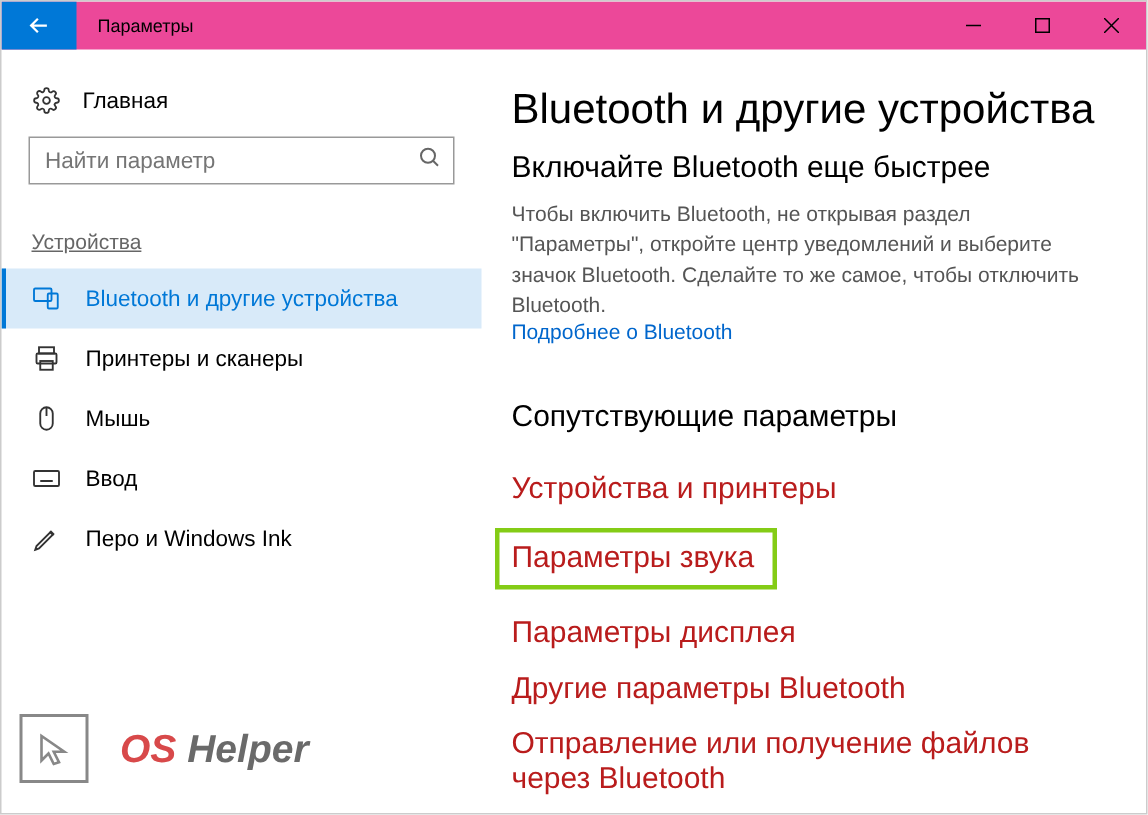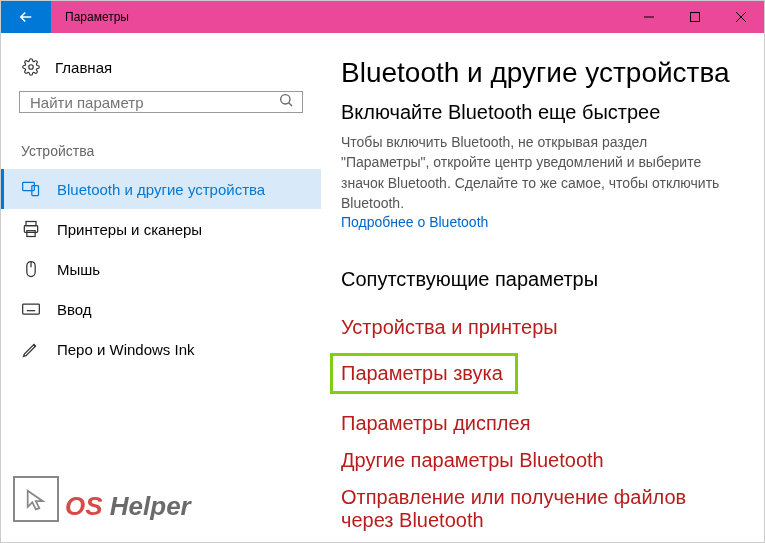--- a/index.html
+++ b/index.html
@@ -12,42 +12,42 @@
   .win-controls { display: flex; }
   .win-btn { width: 46px; display: flex; align-items: center; justify-content: center; color: #000; font-size: 12px; }
   .win-btn svg { display: block; }
 
   .content { display: flex; height: calc(100% - 32px); }
   .sidebar { width: 320px; padding: 18px 0 14px 0; }
   .home-row { display: flex; align-items: center; padding: 6px 20px 14px 20px; gap: 14px; font-size: 15px; }
   .gear { width: 18px; height: 18px; }
 
   .search-wrap { padding: 0 18px 14px 18px; }
-  .search-box { position: relative; border: 1px solid #999; height: 22px; display: flex; align-items: center; }
+  .search-box { position: relative; border: 1px solid #999; height: 32px; display: flex; align-items: center; }
   .search-input { border: none; outline: none; flex: 1; padding: 0 10px; font-size: 15px; color: #666; background: transparent; }
   .search-icon { position: absolute; right: 8px; top: 50%; transform: translateY(-50%); }
 
-  .section-label { color: #666; font-size: 14px; padding: 16px 20px 10px 20px; }
+  .section-label { color: #666; font-size: 14px; padding: 16px 20px 10px 20px; text-decoration: underline; }
 
   .nav-item { display: flex; align-items: center; gap: 16px; padding: 10px 20px; font-size: 15px; color: #000; cursor: default; }
   .nav-item.active { color: #0078d7; background: #d8eaf9; border-left: 3px solid #0078d7; padding-left: 17px; }
   .nav-item.active .nav-icon { color: #0078d7; }
   .nav-icon { width: 20px; height: 20px; display: flex; align-items: center; justify-content: center; color: #333; }
   .nav-icon svg { display: block; }
 
   .main { flex: 1; padding: 24px 20px 0 20px; overflow: hidden; }
   .h1 { font-size: 28px; font-weight: 400; margin-bottom: 12px; }
   .h2 { font-size: 20px; font-weight: 400; margin-bottom: 8px; }
   .desc { font-size: 14px; color: #555; line-height: 1.45; max-width: 380px; }
   .link { color: #0066cc; font-size: 14px; display: inline-block; margin-bottom: 14px; }
   .h3 { font-size: 20px; font-weight: 400; margin-top: 24px; margin-bottom: 25px; }
   .related-link { color: #b91c1c; font-size: 20px; display: block; margin-bottom: 14px; }
   .highlighted { display: inline-block; border: 3px solid #84cc16; padding: 6px 12px 6px 8px; margin-left: -11px; margin-bottom: 18px; }
 
-  .watermark { position: absolute; left: 12px; bottom: 20px; display: flex; align-items: flex-end; gap: 6px; pointer-events: none; }
+  .watermark { position: absolute; left: 12px; bottom: 20px; display: flex; align-items: center; gap: 21px; pointer-events: none; }
   .wm-icon { width: 46px; height: 46px; border: 2px solid #888; position: relative; }
   .wm-arrow { position: absolute; left: 8px; top: 8px; }
   .wm-text { font-size: 26px; font-weight: 700; font-style: italic; }
   .wm-text .os { color: #d8494a; }
   .wm-text .helper { color: #6a6a6a; }
 </style>
 </head>
 <body>
 
 <div class="titlebar">

